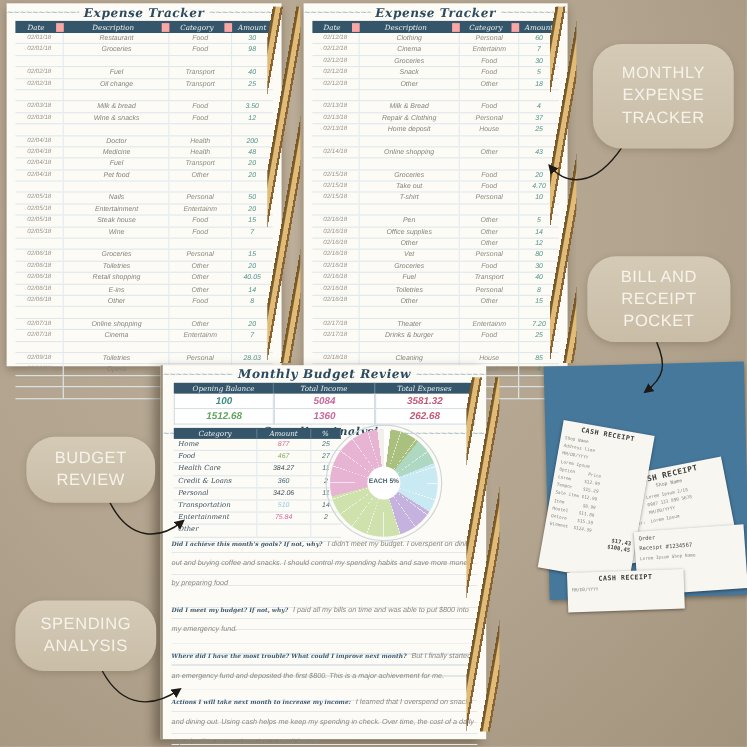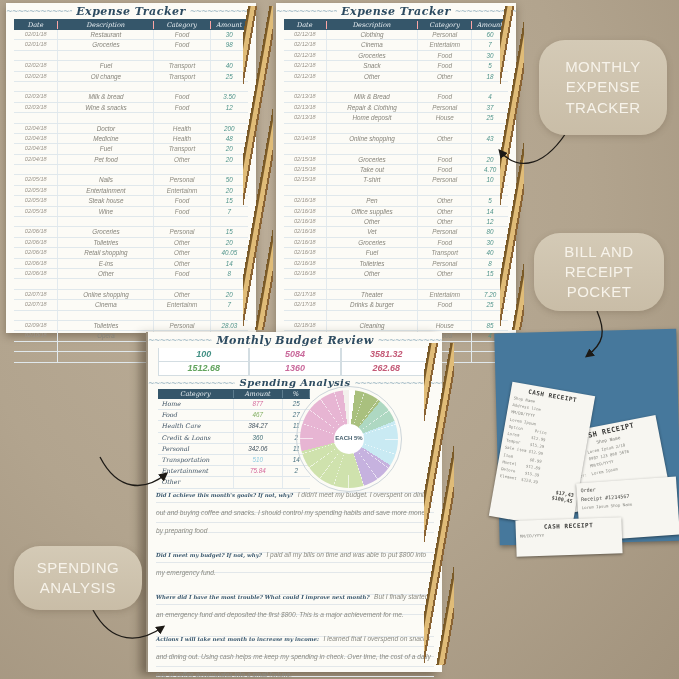--- a/index.html
+++ b/index.html
@@ -17,21 +17,21 @@
   #coil-right{left:500px;top:6px;width:24px;height:324px;}
   #coil-budget{left:424px;top:343px;width:30px;height:322px;z-index:5;}
   
   .pg-title{display:flex;align-items:center;justify-content:center;gap:4px;height:16px;
     color:#2d4b60;font:italic bold 11px "DejaVu Serif", serif;letter-spacing:.5px;white-space:nowrap;overflow:hidden;}
   .squig{color:#a9bfc9;font-size:8px;letter-spacing:-1px;overflow:hidden;white-space:nowrap;flex:1;text-align:center;}
   .squig::after{content:"~~~~~~~~~~~~~~~~~~~~~~";}
   .xtable{margin:0 8px;}
   .xhead,.xrow{display:grid;grid-template-columns:19% 41% 24% 16%;}
   .xhead{background:#35566a;height:11px;align-items:center;}
-  .xhead span{color:#e9eff3;font:italic 6.5px "DejaVu Serif", serif;text-align:center;border-right:1px solid #fca5a5;}
+  .xhead span{color:#e9eff3;font:italic 6.5px "DejaVu Serif", serif;text-align:center;border-right:7px solid #fca5a5;}
   .xhead span:last-child{border-right:none;}
   .xrow{height:9.4px;border-bottom:1px solid #e0e8ec;align-items:center;}
   .xrow .c{font:italic 6.3px "Liberation Sans", sans-serif;text-align:center;overflow:hidden;white-space:nowrap;
     border-right:1px solid #e3eaee;height:100%;line-height:9.4px;}
   .xrow .c:last-child{border-right:none;}
   .xrow .date{color:#9a948a;font-size:5.6px;}
   .xrow .desc{color:#85837a;}
   .xrow .cat{color:#8d8b80;}
   .xrow .amt{color:#4e938a;}
   
@@ -638,20 +638,25 @@
     <div class="rl">MM/DD/YYYY</div>
   </div>
 
   <div class="page" id="page-budget">
     <div class="pg-title">
       <span class="squig"></span>
       <span>Monthly Budget Review</span>
       <span class="squig"></span>
     </div>
     <div class="brow">
+      <span class="bh">Opening Balance</span>
+      <span class="bh">Total Income</span>
+      <span class="bh">Total Expenses</span>
+    </div>
+    <div class="brow">
       <span class="bv v-teal">100</span>
       <span class="bv v-pink">5084</span>
       <span class="bv v-red">3581.32</span>
     </div>
     <div class="brow">
       <span class="bv v-green">1512.68</span>
       <span class="bv v-pink">1360</span>
       <span class="bv v-red">262.68</span>
     </div>
     <div class="pg-title" style="height:13px;font-size:10px;">
@@ -748,20 +753,23 @@
 
       </div>
   </div>
   <div class="coil" id="coil-budget"></div>
 
   <div class="pill" id="pill-pocket">
     <span style="width:90px;">BILL AND RECEIPT POCKET</span>
   </div>
   <div class="pill" id="pill-monthly">
     <span style="width:100px;">MONTHLY EXPENSE TRACKER</span>
+  </div>
+  <div class="pill" id="pill-budget">
+    <span style="width:80px;">BUDGET REVIEW</span>
   </div>
   <div class="pill" id="pill-spending">
     <span style="width:90px;">SPENDING ANALYSIS</span>
   </div>
 
   <svg id="connectors" width="679" height="679">
     <defs>
       <marker id="arr" markerWidth="7" markerHeight="7" refX="5" refY="3.5" orient="auto">
         <path d="M0,0 L7,3.5 L0,7 z" fill="#1d1a16"></path>
       </marker>

